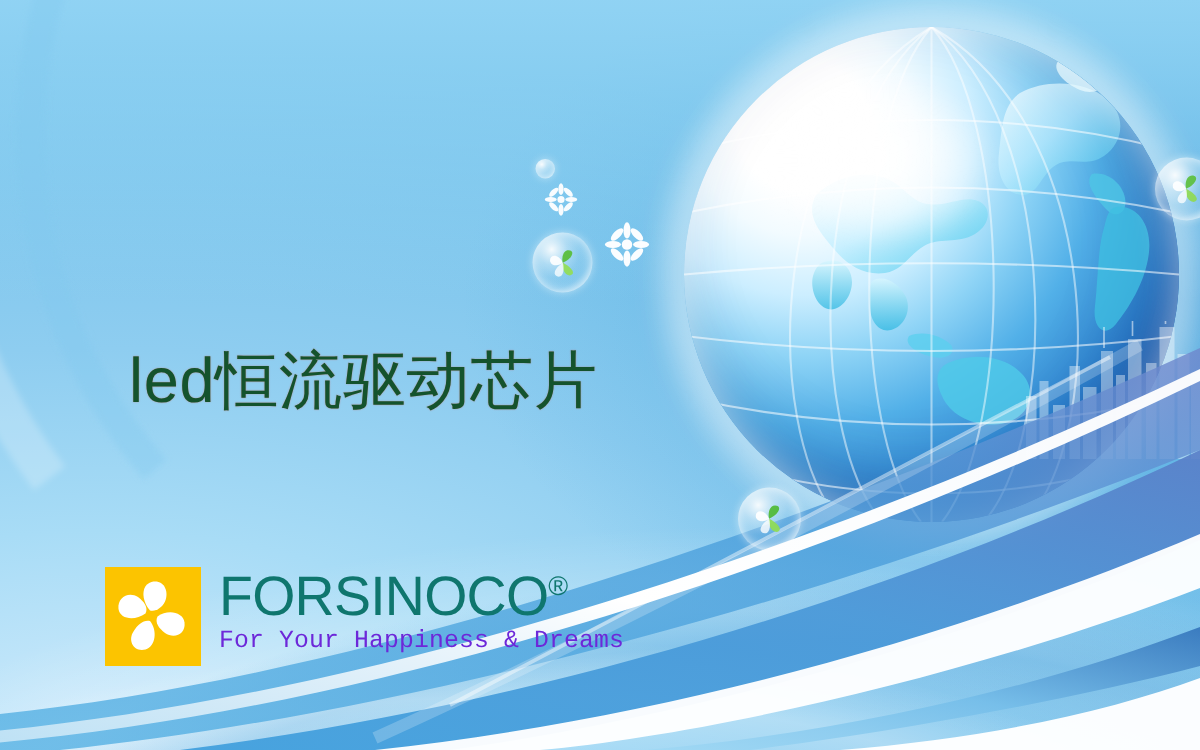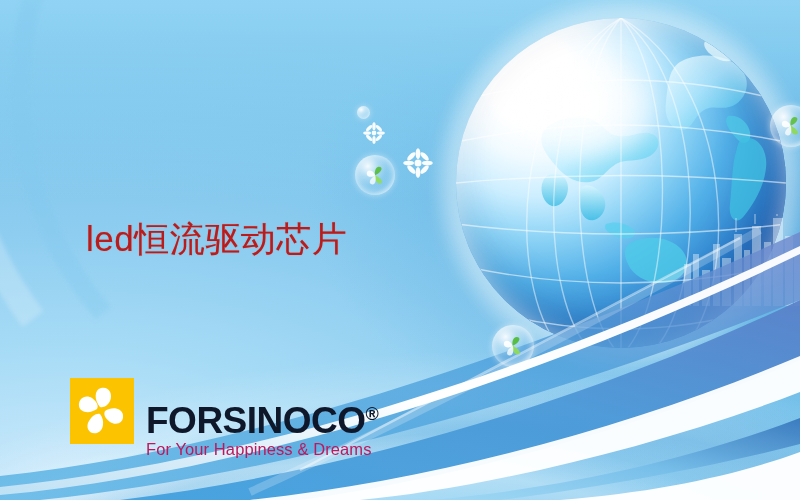--- a/index.html
+++ b/index.html
@@ -185,22 +185,22 @@
   .bubble .pinwheel{position:absolute;inset:22%;}
 
   
   .flower{position:absolute;}
 
   
   .headline{
     position:absolute;
     left:86px;top:164px;
     width:330px;
-    color:#b91c1c;
-    font-size:35px;
+    color:#14532d;
+    font-size:42px;
     line-height:1.42;
     font-weight:400;
     letter-spacing:.5px;
     white-space:pre-line;
     text-shadow:0 0 1px rgba(244,40,0,.45);
   }
   .headline .l2{display:block;padding-left:14px;}
 
   
   .logo{
@@ -212,42 +212,42 @@
   .logo-mark{
     width:64px;height:66px;
     background:#fcc400;
     flex:0 0 auto;
   }
   .logo-text{
     margin-left:12px;
     padding-top:2px;
   }
   .logo-name{
-    color:#0f172a;
+    color:#0f766e;
     font-size:37px;
-    font-weight:700;
+    font-weight:400;
     letter-spacing:-.5px;
     line-height:.98;
     white-space:nowrap;
     font-family:"Liberation Sans", sans-serif;
-    margin-top:23px;
   }
   .logo-name .reg{
     font-size:18px;
     vertical-align:super;
     line-height:1;
     letter-spacing:0;
   }
   .logo-tagline{
-    color:#be185d;
+    color:#6d28d9;
     font-size:16.5px;
     font-weight:400;
     letter-spacing:.1px;
     margin-top:1px;
     white-space:nowrap;
+    font-family:Liberation Mono, monospace;
   }
 </style>
 </head>
 <body>
 
 <div class="stage">
 
   <div class="bg-base"></div>
   <div class="bg-tint-right"></div>
   <div class="bg-tint-top"></div>

